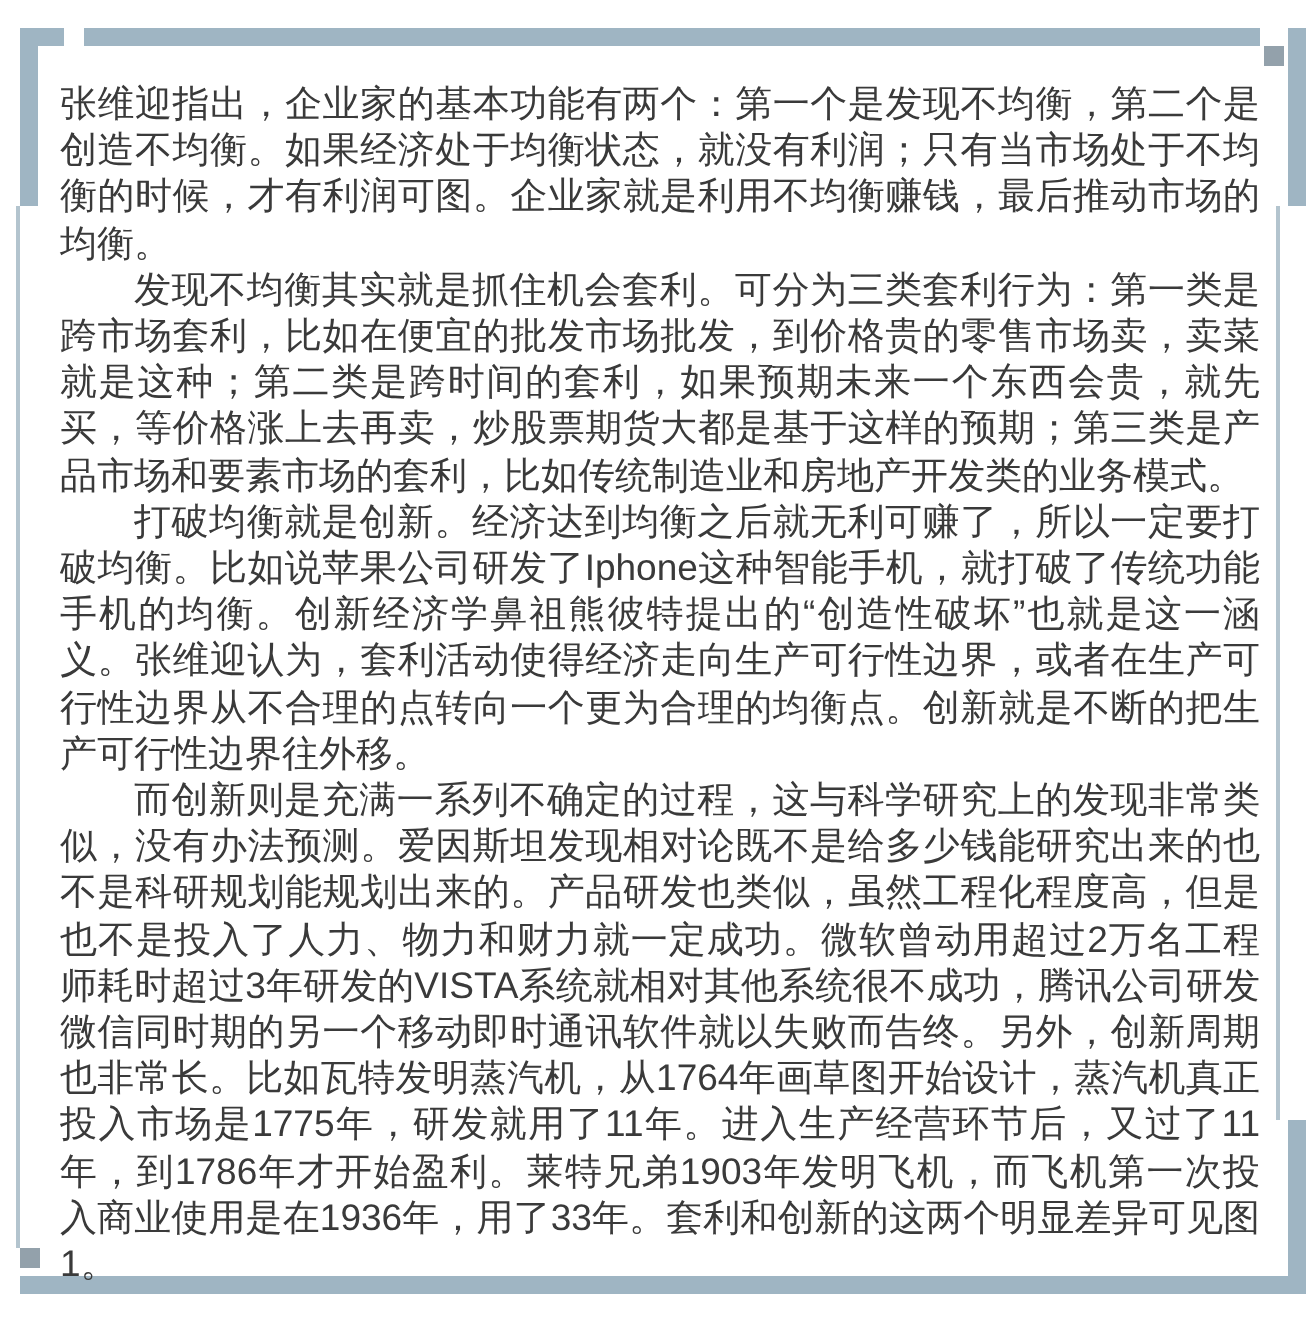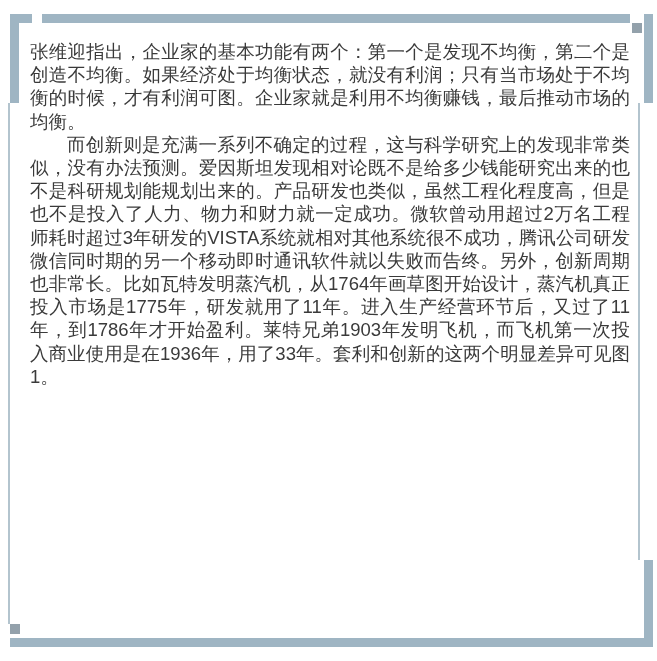--- a/index.html
+++ b/index.html
@@ -58,16 +58,18 @@
   <div class="frame-piece band f-tr-v"></div>
   <div class="frame-piece sq   f-tr-gray"></div>
   <div class="frame-piece thin f-left-thin"></div>
   <div class="frame-piece thin f-right-thin"></div>
   <div class="frame-piece band f-br-v"></div>
   <div class="frame-piece sq   f-bl-gray"></div>
   <div class="frame-piece band f-bottom"></div>
 
   <div class="content">
     <p>张维迎指出，企业家的基本功能有两个：第一个是发现不均衡，第二个是创造不均衡。如果经济处于均衡状态，就没有利润；只有当市场处于不均衡的时候，才有利润可图。企业家就是利用不均衡赚钱，最后推动市场的均衡。</p>
+    <p class="indent">发现不均衡其实就是抓住机会套利。可分为三类套利行为：第一类是跨市场套利，比如在便宜的批发市场批发，到价格贵的零售市场卖，卖菜就是这种；第二类是跨时间的套利，如果预期未来一个东西会贵，就先买，等价格涨上去再卖，炒股票期货大都是基于这样的预期；第三类是产品市场和要素市场的套利，比如传统制造业和房地产开发类的业务模式。</p>
+    <p class="indent">打破均衡就是创新。经济达到均衡之后就无利可赚了，所以一定要打破均衡。比如说苹果公司研发了Iphone这种智能手机，就打破了传统功能手机的均衡。创新经济学鼻祖熊彼特提出的“创造性破坏”也就是这一涵义。张维迎认为，套利活动使得经济走向生产可行性边界，或者在生产可行性边界从不合理的点转向一个更为合理的均衡点。创新就是不断的把生产可行性边界往外移。</p>
     <p class="indent">而创新则是充满一系列不确定的过程，这与科学研究上的发现非常类似，没有办法预测。爱因斯坦发现相对论既不是给多少钱能研究出来的也不是科研规划能规划出来的。产品研发也类似，虽然工程化程度高，但是也不是投入了人力、物力和财力就一定成功。微软曾动用超过2万名工程师耗时超过3年研发的VISTA系统就相对其他系统很不成功，腾讯公司研发微信同时期的另一个移动即时通讯软件就以失败而告终。另外，创新周期也非常长。比如瓦特发明蒸汽机，从1764年画草图开始设计，蒸汽机真正投入市场是1775年，研发就用了11年。进入生产经营环节后，又过了11年，到1786年才开始盈利。莱特兄弟1903年发明飞机，而飞机第一次投入商业使用是在1936年，用了33年。套利和创新的这两个明显差异可见图1。</p>
   </div>
 
 </div>
 
 </body></html>

